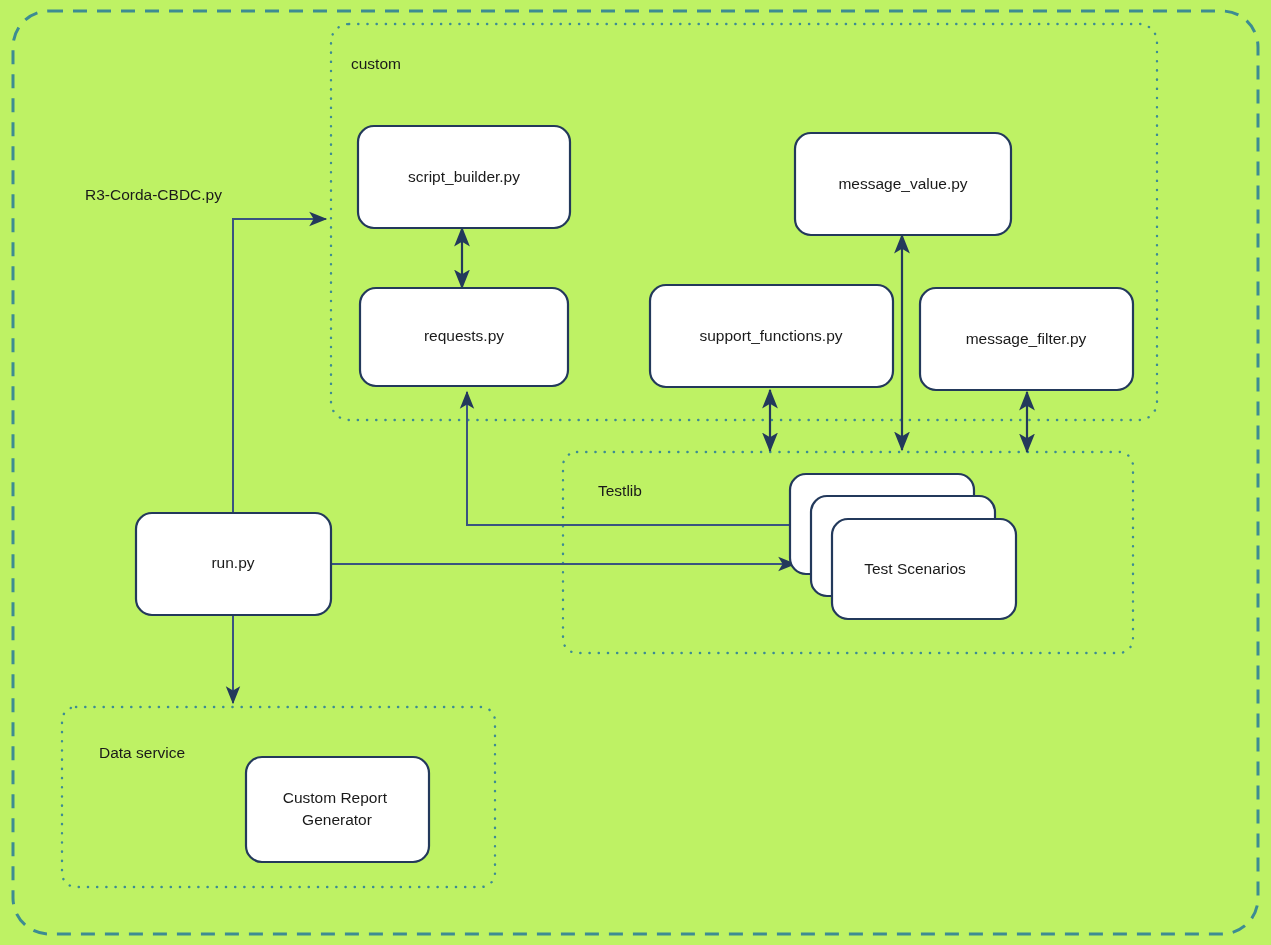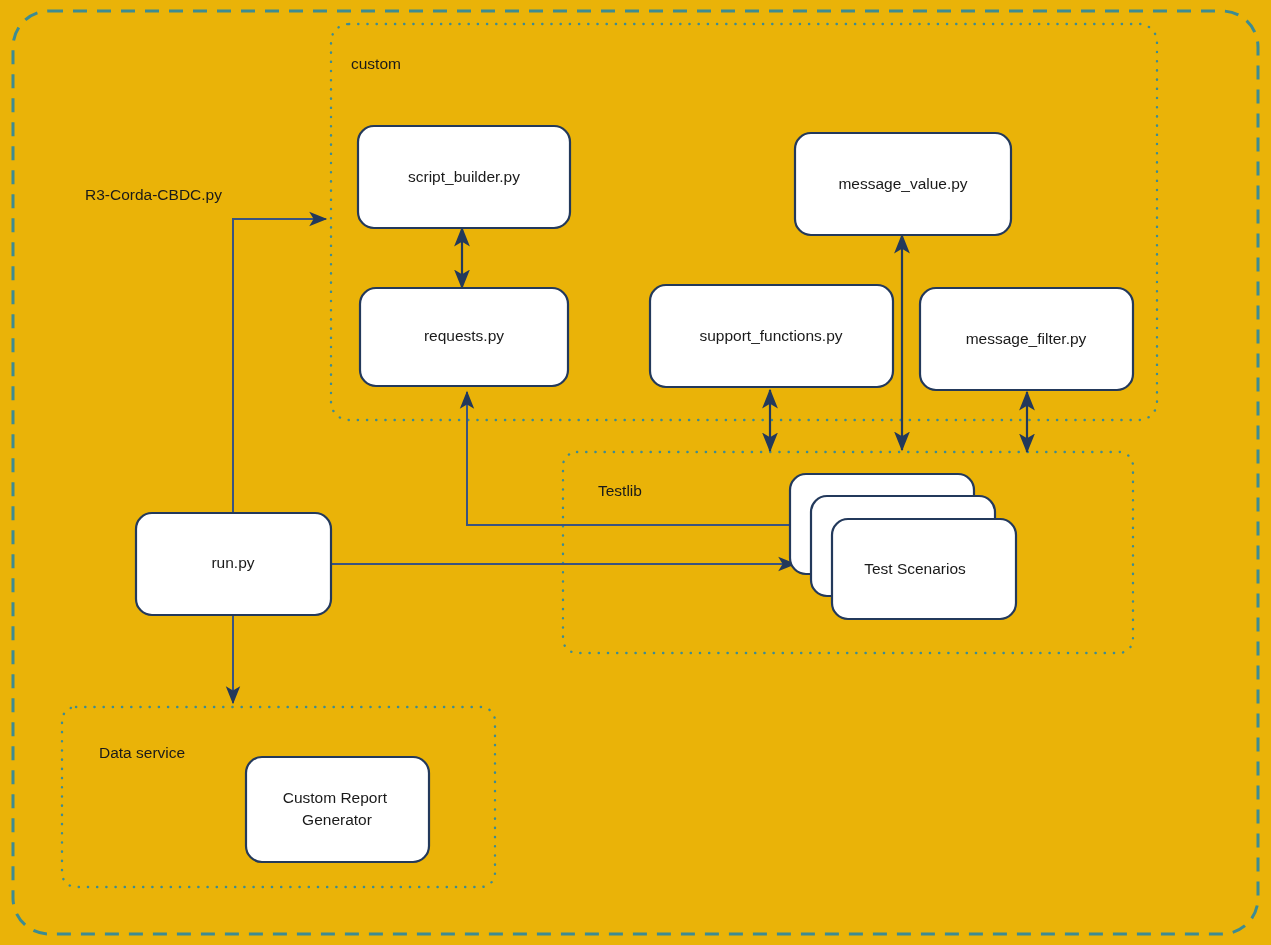--- a/index.html
+++ b/index.html
@@ -10,21 +10,21 @@
   body {
     width: 1271px;
     height: 945px;
     font-family: "Liberation Sans", sans-serif;
     overflow: hidden;
   }
   #diagram-root {
     position: relative;
     width: 1271px;
     height: 945px;
-    background: #eab308;
+    background: #bef264;
   }
   svg.layer {
     position: absolute;
     left: 0;
     top: 0;
     width: 1271px;
     height: 945px;
   }
   .node-label,
   .group-label,

